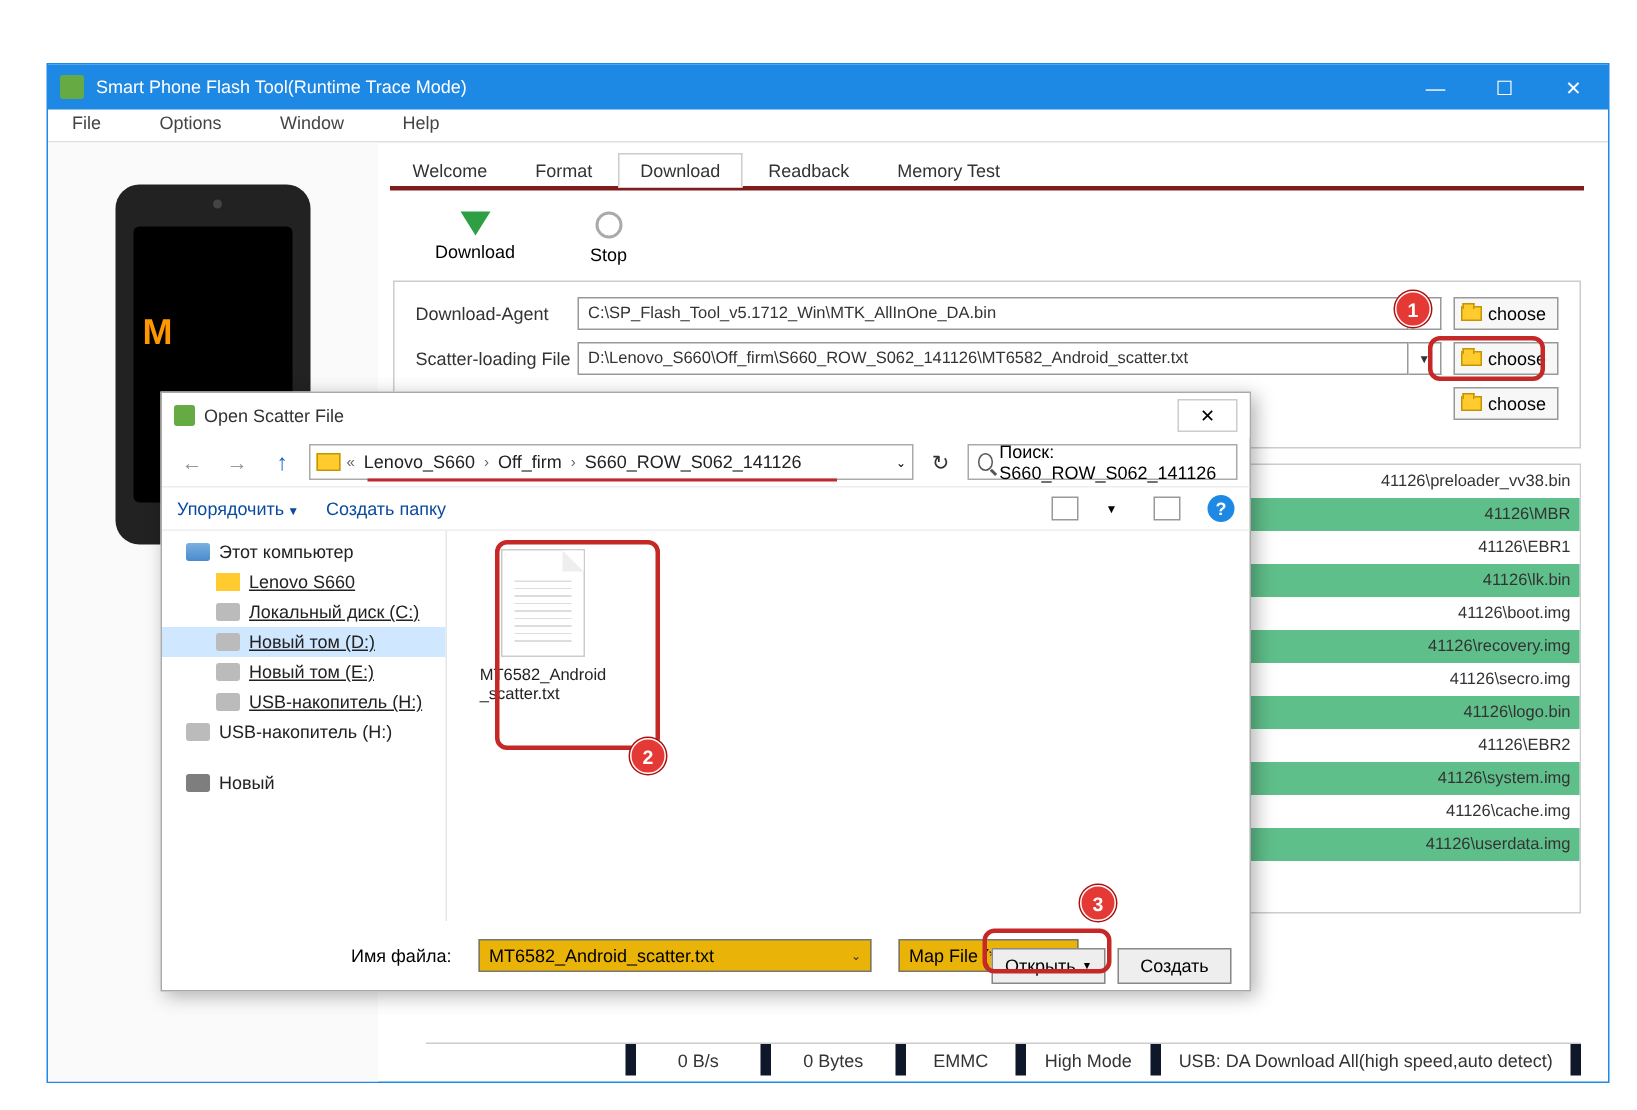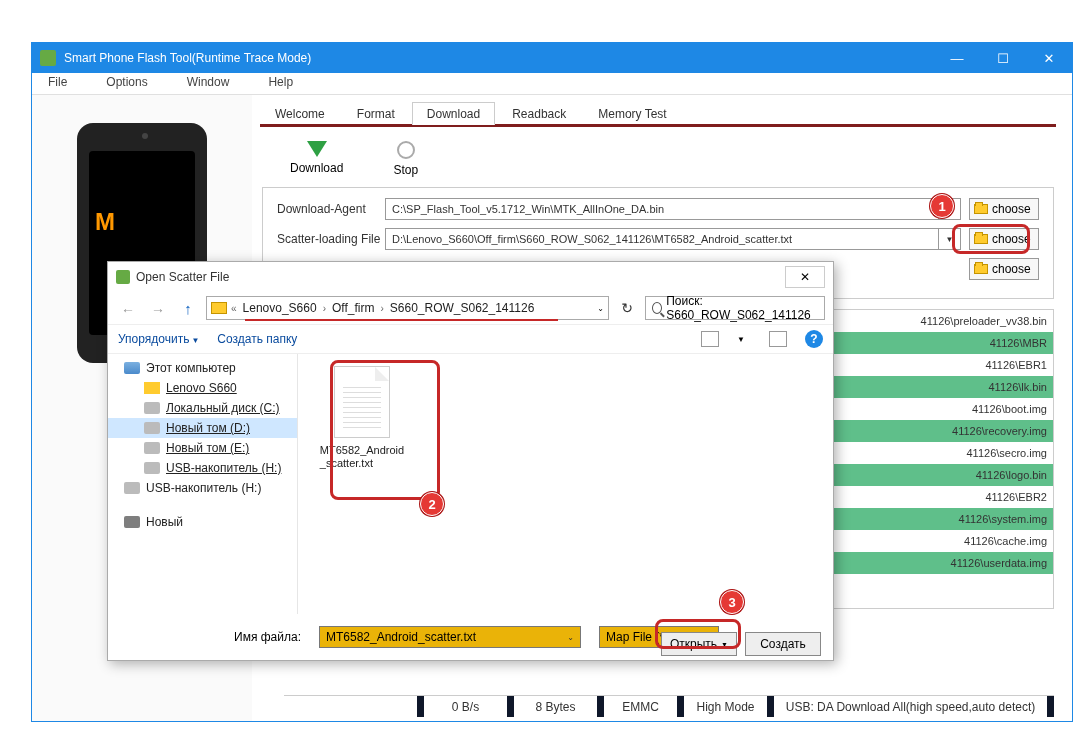--- a/index.html
+++ b/index.html
@@ -193,21 +193,21 @@
           <div class="tbl-row" style="justify-content: flex-end;">41126\EBR2</div>
           <div class="tbl-row hl" style="justify-content: flex-end;">41126\system.img</div>
           <div class="tbl-row" style="justify-content: flex-end;">41126\cache.img</div>
           <div class="tbl-row hl" style="justify-content: flex-end;">41126\userdata.img</div>
         </div>
     </div>
   </div>
   <div class="statusbar">
     <div class="cell" style="min-width:140px;"></div>
     <div class="cell" style="width:90px;">0 B/s</div>
-    <div class="cell" style="width:90px;">8 Bytes</div>
+    <div class="cell" style="width:90px;">0 Bytes</div>
     <div class="cell" style="width:80px;font-weight:normal;">EMMC</div>
     <div class="cell" style="width:90px;">High Mode</div>
     <div class="cell" style="flex:1;">USB: DA Download All(high speed,auto detect)</div>
   </div>
 </div>
 
 <div class="red-ring" style="left:952px; top:224px; width:78px; height:30px;"></div>
 <div class="badge" style="left:930px; top:194px;">1</div>
 
 <div class="dialog">

